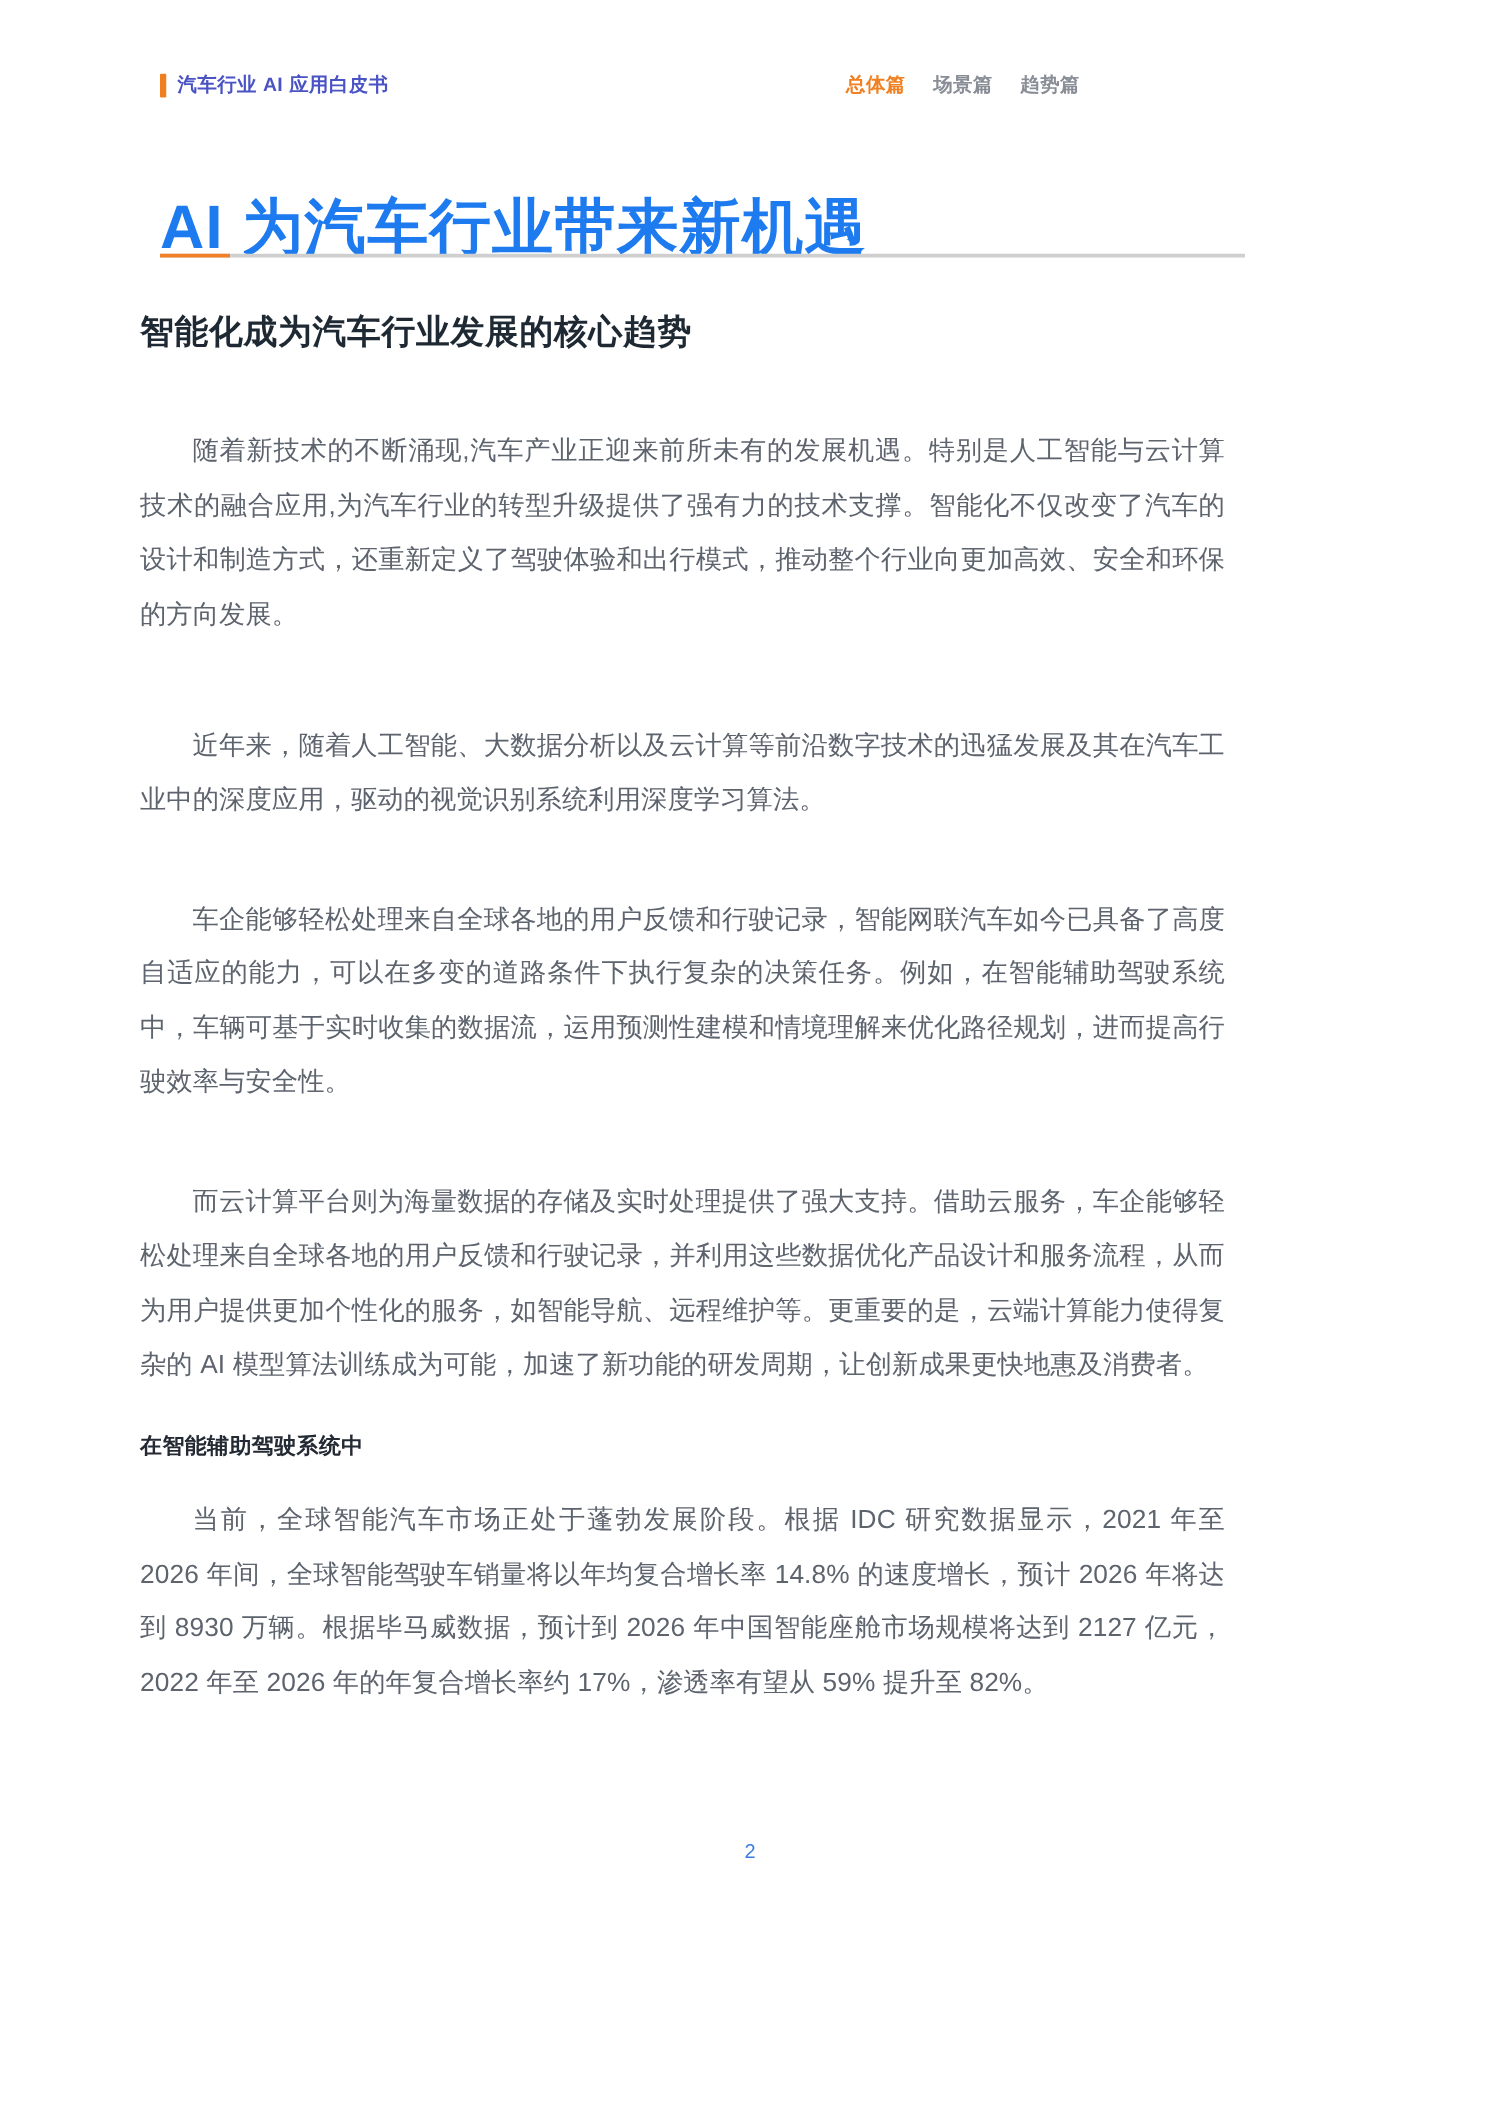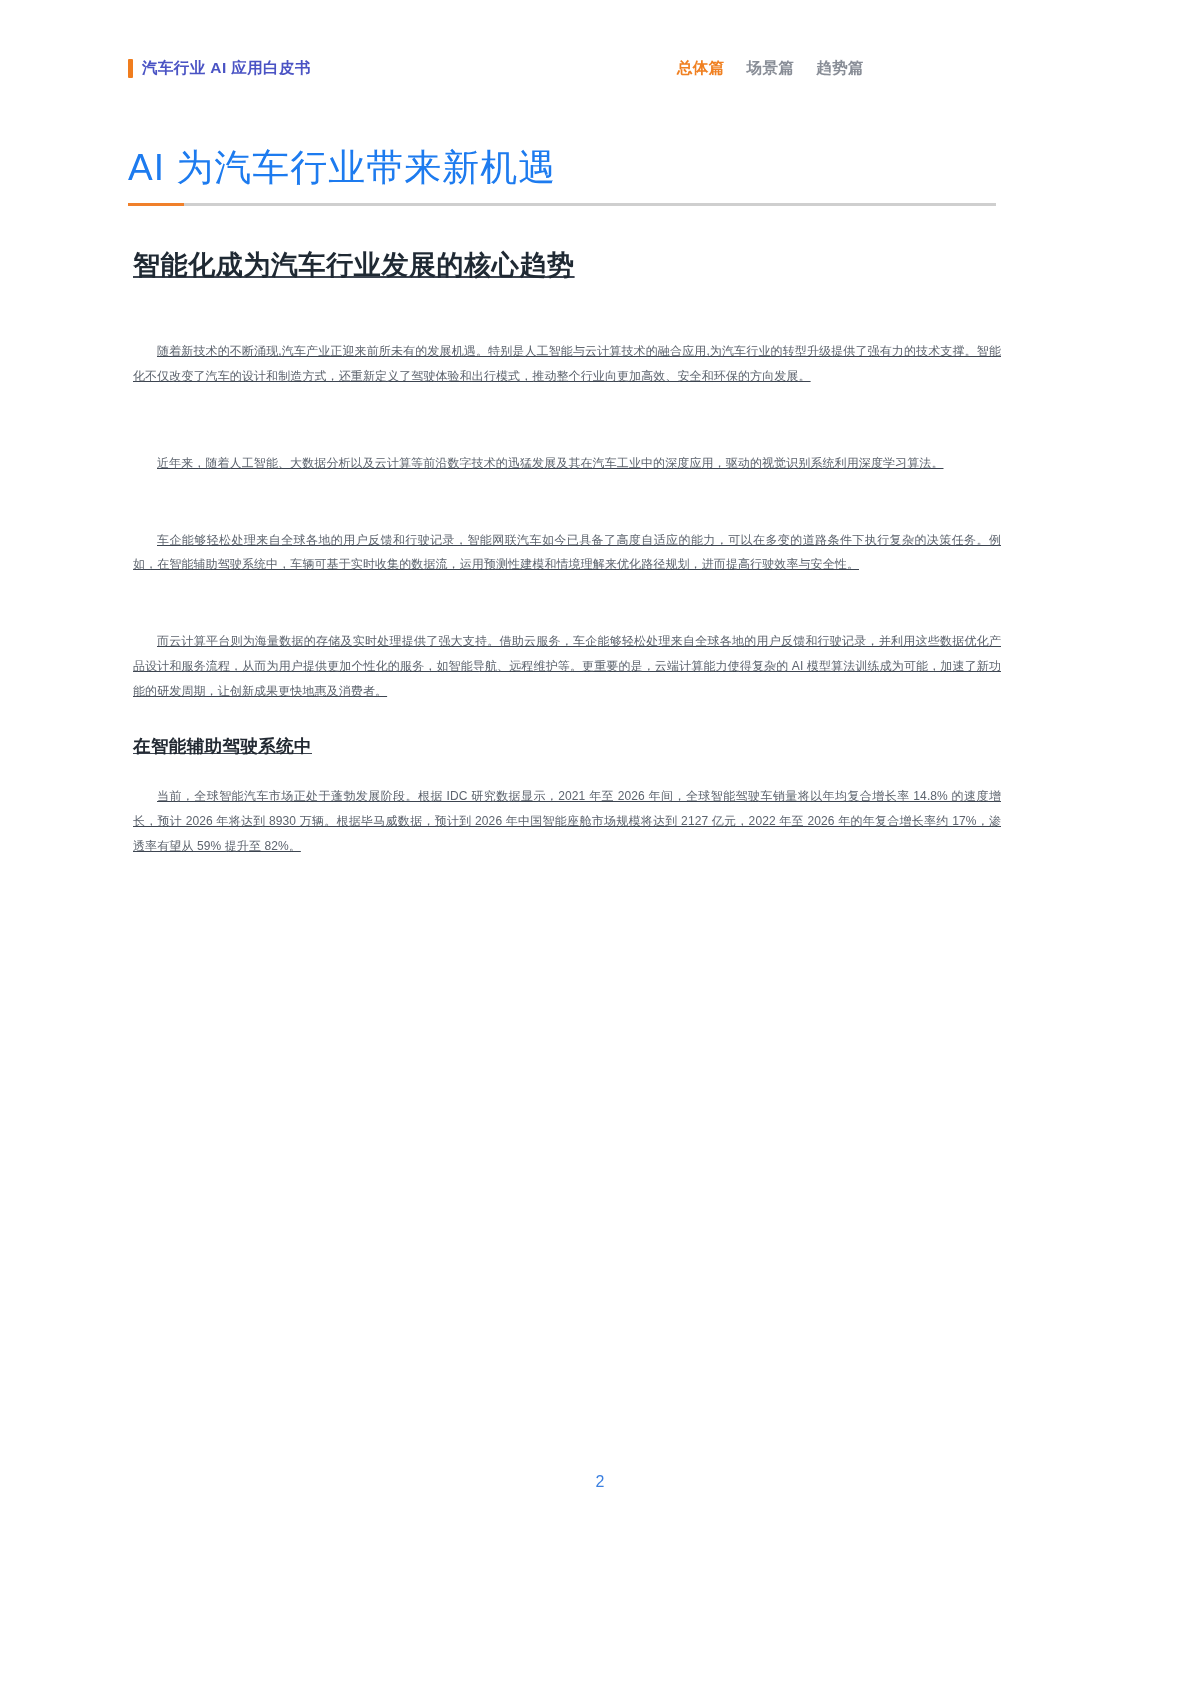--- a/index.html
+++ b/index.html
@@ -69,23 +69,23 @@
   }
   .nav-item.active {
     color: #f08021;
   }
 
   
   .doc-title {
     position: absolute;
     top: 121px;
     left: 128px;
-    font-size: 37px;
+    font-size: 49px;
     line-height: 1.18;
-    font-weight: normal;
+    font-weight: bold;
     color: #1d7bef;
     letter-spacing: 1px;
     white-space: nowrap;
   }
   .title-rule {
     position: absolute;
     top: 203px;
     left: 128px;
     width: 868px;
     height: 3px;
@@ -98,23 +98,22 @@
     top: 0;
     width: 56px;
     height: 3px;
     background: #f0802a;
   }
 
   
   .content {
     position: absolute;
     top: 248px;
-    left: 133px;
+    left: 112px;
     width: 868px;
-    text-decoration: underline;
   }
 
   h2.section-heading {
     margin: 0 0 0 0;
     font-size: 27px;
     font-weight: bold;
     color: #1f2933;
     letter-spacing: 0.6px;
     line-height: 1.3;
   }
@@ -123,21 +122,21 @@
     margin: 0;
     font-size: 17.5px;
     font-weight: bold;
     color: #232a33;
     letter-spacing: 0.4px;
     line-height: 1.4;
   }
 
   p.body-text {
     margin: 0;
-    font-size: 12px;
+    font-size: 21px;
     line-height: 2.07;
     color: #5d646e;
     text-align: justify;
     text-justify: inter-ideograph;
     letter-spacing: 0.1px;
   }
   p.body-text.indent {
     text-indent: 2em;
   }
 

